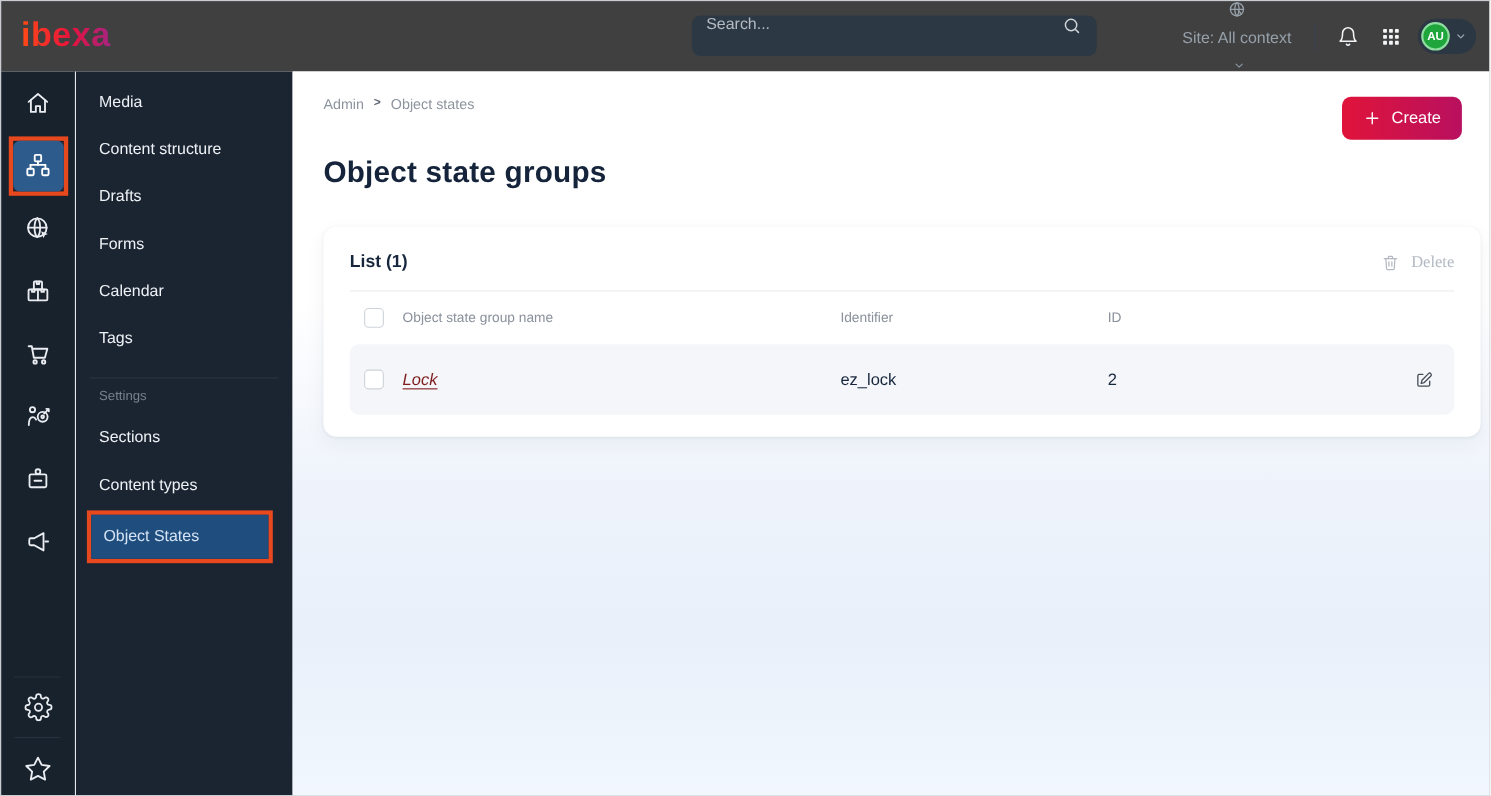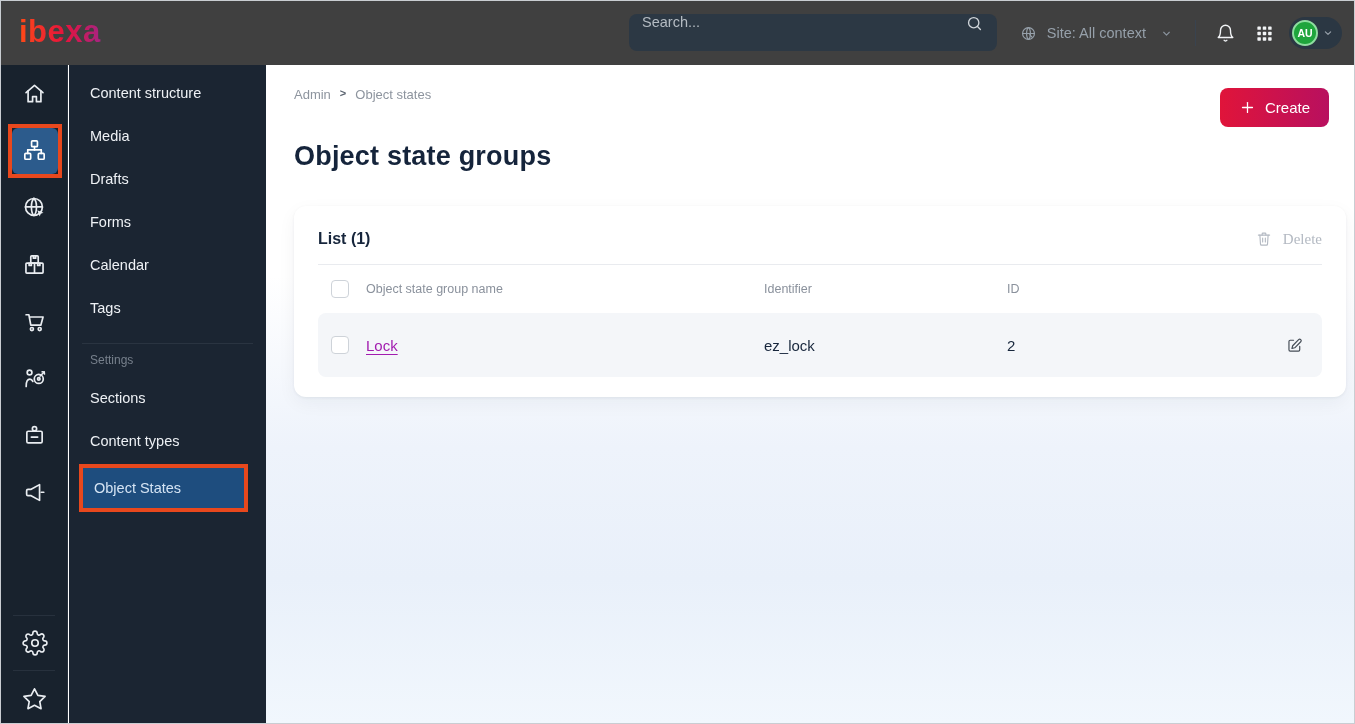--- a/index.html
+++ b/index.html
@@ -10,21 +10,21 @@
   .topbar { position:absolute; top:0; left:0; right:0; height:64px; background:#404040; }
   .logo { position:absolute; left:18px; top:13px; font-size:31px; font-weight:bold; letter-spacing:.5px;
           background:linear-gradient(90deg,#ff4a17 0%,#e6133c 55%,#a62482 100%);
           -webkit-background-clip:text; background-clip:text; color:transparent; cursor:pointer; }
   .search { position:absolute; left:628px; top:13px; width:368px; height:37px; background:#2c3844;
             border-radius:8px; display:flex; align-items:flex-start; padding:0 13px; }
   .search input { flex:1; background:transparent; border:none; outline:none; color:#cdd3d9; font-size:14.5px; font-family:inherit; }
   .search input::placeholder { color:#b4bbc2; }
   .search svg { color:#cfd4d9; }
   .top-right { position:absolute; right:12px; top:0; height:64px; display:flex; align-items:center; }
-  .site-sel { display:flex; align-items:center; gap:9px; color:#96a0aa; font-size:14.5px; cursor:pointer; }
+  .site-sel { display:flex; align-items:center; gap:9px; color:#96a0aa; font-size:14.5px; cursor:pointer;flex-direction:column; }
   .site-sel .chev { margin-left:4px; color:#8a939d; }
   .v-div { width:1px; height:26px; background:#39434f; margin:0 19px 0 21px; }
   .icon-btn { background:none; border:none; color:#f2f4f6; cursor:pointer; display:flex; align-items:center; padding:0; }
   .icon-btn + .icon-btn { margin-left:19px; }
   .avatar-pill { display:flex; align-items:center; gap:3px; background:#2b3743; border-radius:16px;
                  padding:3px 7px 3px 3px; margin-left:15px; cursor:pointer; }
   .avatar { width:26px; height:26px; border-radius:50%; background:#1ea53c; border:2px solid #8fdda0;
             color:#fff; font-size:10.5px; font-weight:bold; display:flex; align-items:center; justify-content:center; }
   .avatar-pill .chev { color:#99a2ab; }
 
@@ -61,21 +61,21 @@
           box-shadow:0 1px 3px rgba(20,30,50,.06), 0 6px 18px rgba(20,30,50,.05); }
   .card-header { display:flex; align-items:center; justify-content:space-between; padding:24px 24px 16px 24px; }
   .card-title { font-size:16px; font-weight:bold; color:#17263c; }
   .delete-btn { display:flex; align-items:center; gap:10px; background:none; border:none; color:#b3b9c2;
                 font-size:15px; font-family:Liberation Serif, serif; cursor:pointer; }
   .card-div { height:1px; background:#e9ebef; margin:0 24px; }
   .tgrid { display:grid; grid-template-columns:35px 398px 243px 1fr 56px; align-items:center; padding-left:13px; }
   .thead { margin:0 24px; height:48px; color:#8a919c; font-size:12.5px; }
   .trow { margin:0 24px 20px 24px; height:64px; background:#f4f6f9; border-radius:8px; font-size:15px; color:#17263c; }
   .cbx { width:18px; height:18px; background:#fff; border:1px solid #ced3d9; border-radius:4px; cursor:pointer; }
-  .row-link { color:#a21caf; font-weight:500; text-decoration:underline; text-underline-offset:3px; cursor:pointer; }
+  .row-link { color:#7f1d1d; font-weight:500; text-decoration:underline; text-underline-offset:3px; cursor:pointer;font-style:italic; }
   .edit-btn { background:none; border:none; color:#454d57; cursor:pointer; justify-self:center; display:flex; }
 
   svg { display:block; }
 </style>
 </head>
 <body>
 
 <div class="frame">
 
   <header class="topbar">
@@ -240,22 +240,22 @@
     <div class="rail-bottom-item" style="top:612px;">
       <span>
         <svg width="27" height="27" viewBox="0 0 24 24" fill="none" stroke="currentColor" stroke-width="1.5" stroke-linejoin="round">
             <polygon points="12 2.5 15 8.3 21.4 9.2 16.7 13.8 17.8 20.2 12 17.2 6.2 20.2 7.3 13.8 2.6 9.2 9 8.3"></polygon>
           </svg>
       </span>
     </div>
   </nav>
 
   <nav class="menu">
+    <div class="menu-item">Media</div>
     <div class="menu-item">Content structure</div>
-    <div class="menu-item">Media</div>
     <div class="menu-item">Drafts</div>
     <div class="menu-item">Forms</div>
     <div class="menu-item">Calendar</div>
     <div class="menu-item">Tags</div>
     <div class="menu-div"></div>
     <div class="menu-label">Settings</div>
     <div class="menu-gap"></div>
     <div class="menu-item">Sections</div>
     <div class="menu-item">Content types</div>
     <div class="annot-menu">

